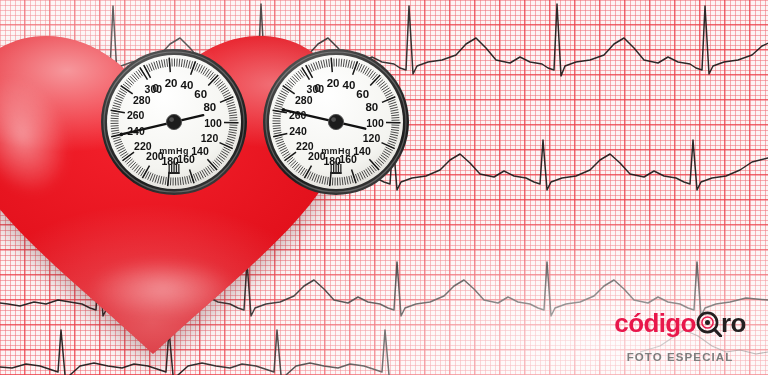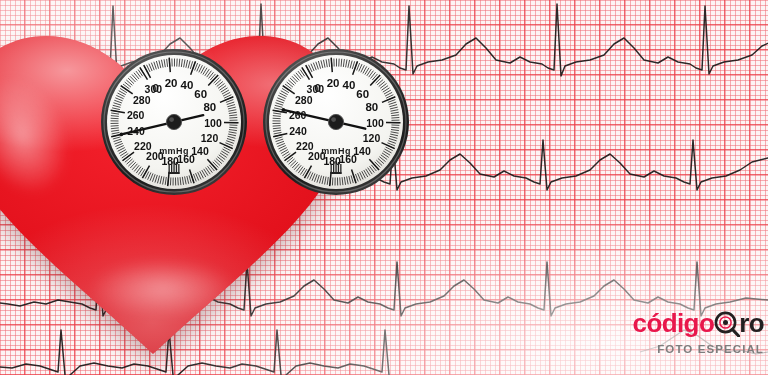--- a/index.html
+++ b/index.html
@@ -72,34 +72,34 @@
   }
 
   
   .gauge{position:absolute;width:148px;height:148px;}
   .gauge.left{left:100px;top:48px;}
   .gauge.right{left:262px;top:48px;}
   .gauge svg{width:148px;height:148px;display:block;}
 
   
   .logo{
-    position:absolute;right:4px;bottom:8px;
+    position:absolute;right:12px;bottom:8px;
     width:152px;height:58px;
-    text-align:right;
+    text-align:center;
   }
   .logo-main{
     font-size:26px;font-weight:700;letter-spacing:-.6px;
     line-height:28px;white-space:nowrap;
   }
   .logo-codigo{color:#e8174b;}
   .logo-ro{color:#231f20;}
   .logo-q{position:relative;display:inline-block;width:25px;height:25px;vertical-align:-5px;}
   .logo-sub{
     font-size:11.5px;letter-spacing:1.1px;color:#7d7d7d;
-    font-weight:600;margin-top:6px;white-space:nowrap;
+    font-weight:600;margin-top:14px;white-space:nowrap;
   }
 </style>
 </head>
 <body>
 
 <div id="stage">
 
   <div class="ecg-paper"></div>
 
   <svg class="ecg-svg" viewBox="0 0 768 375" preserveAspectRatio="none">

